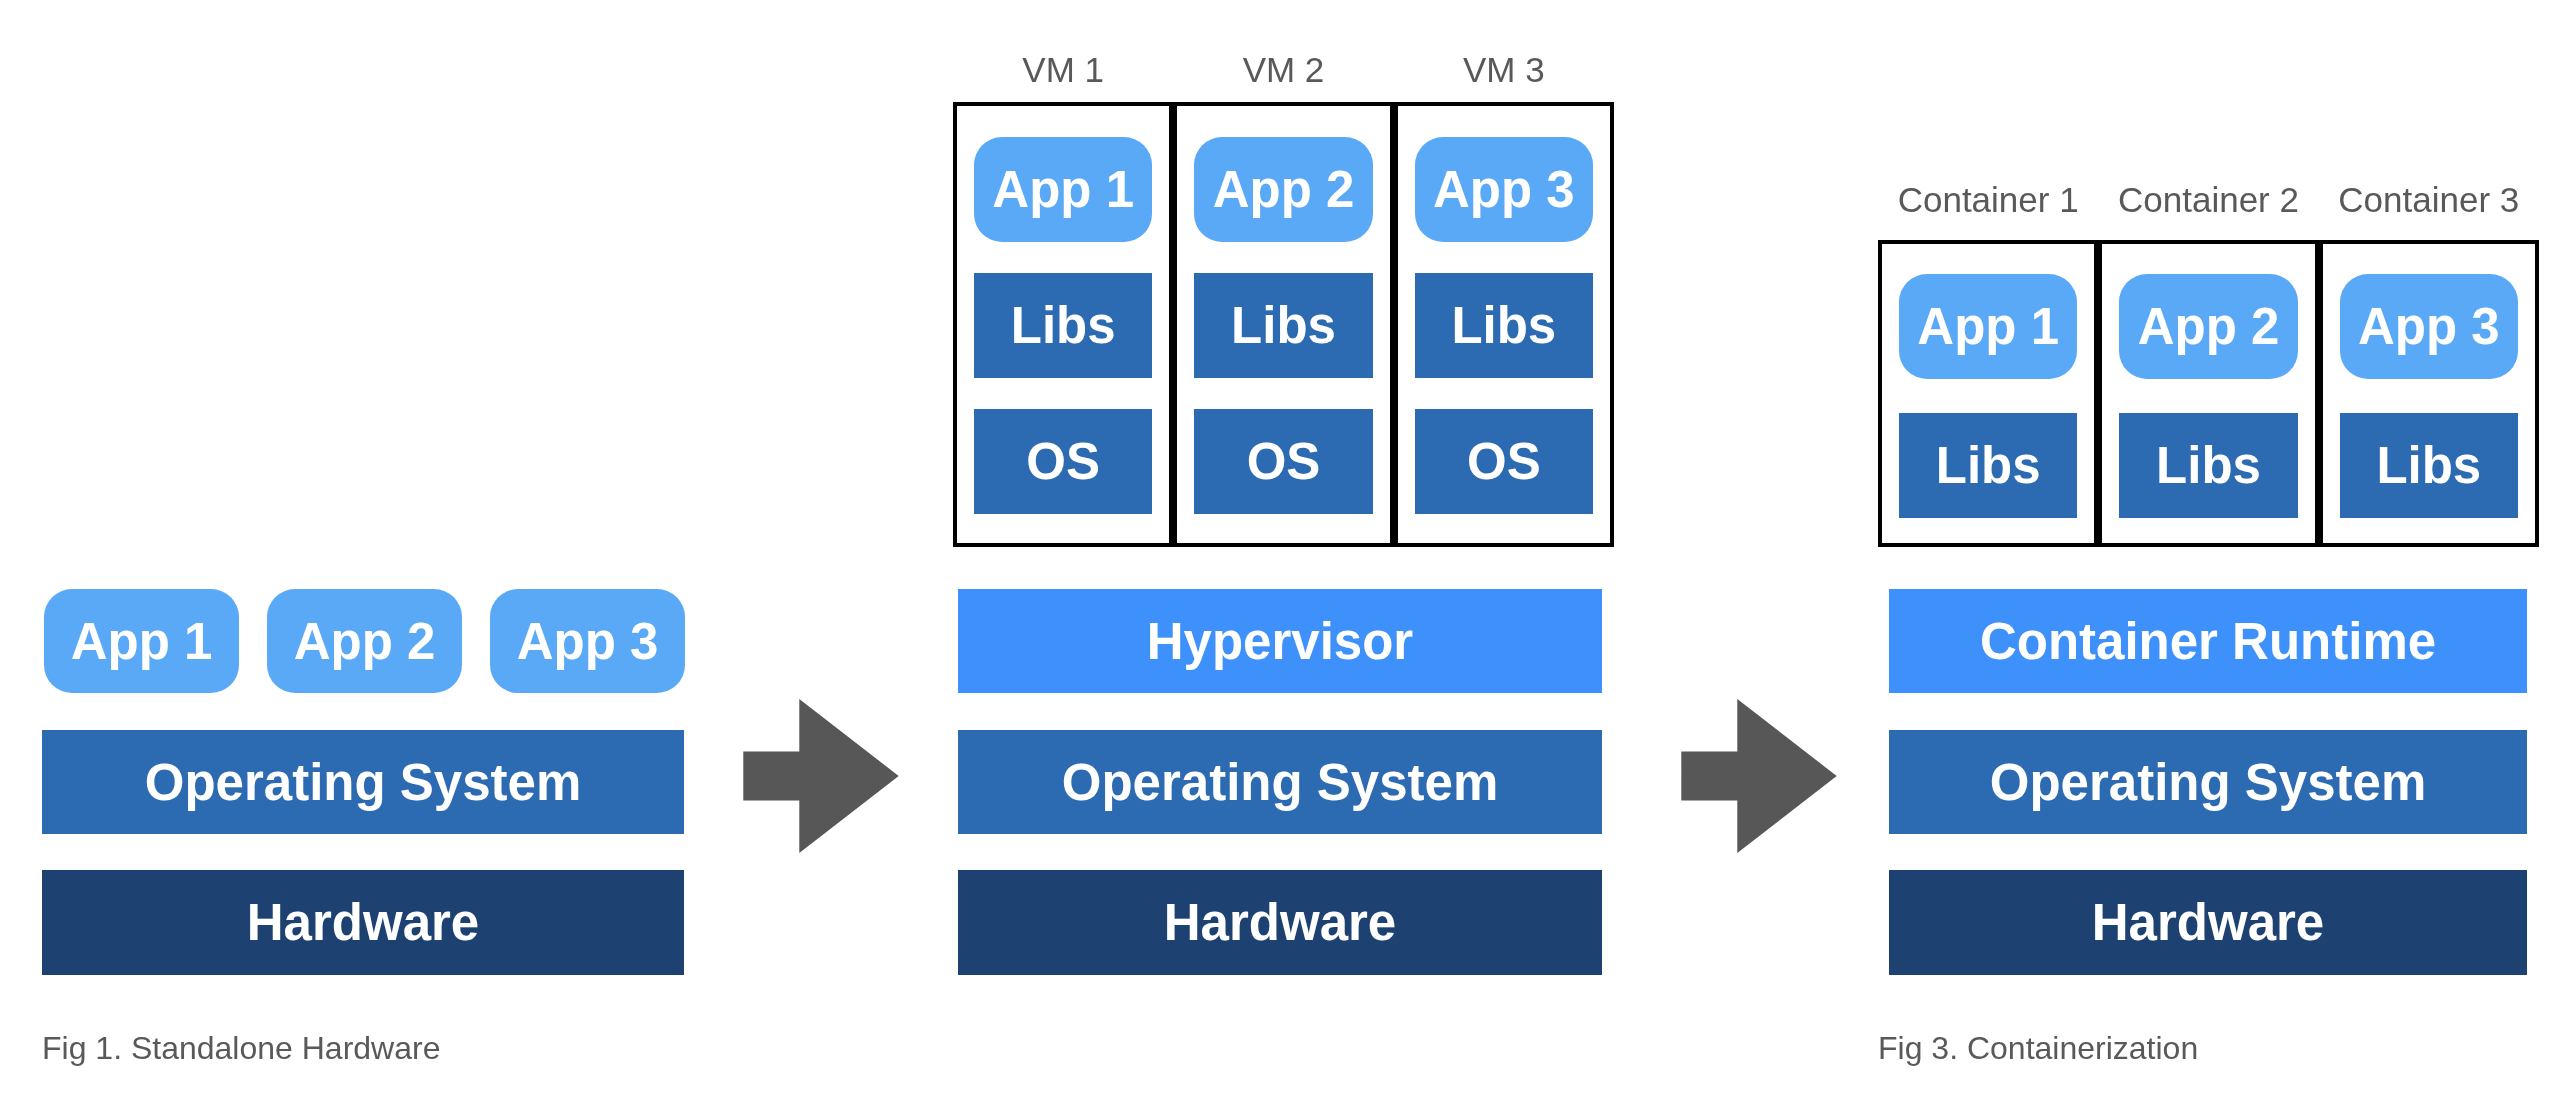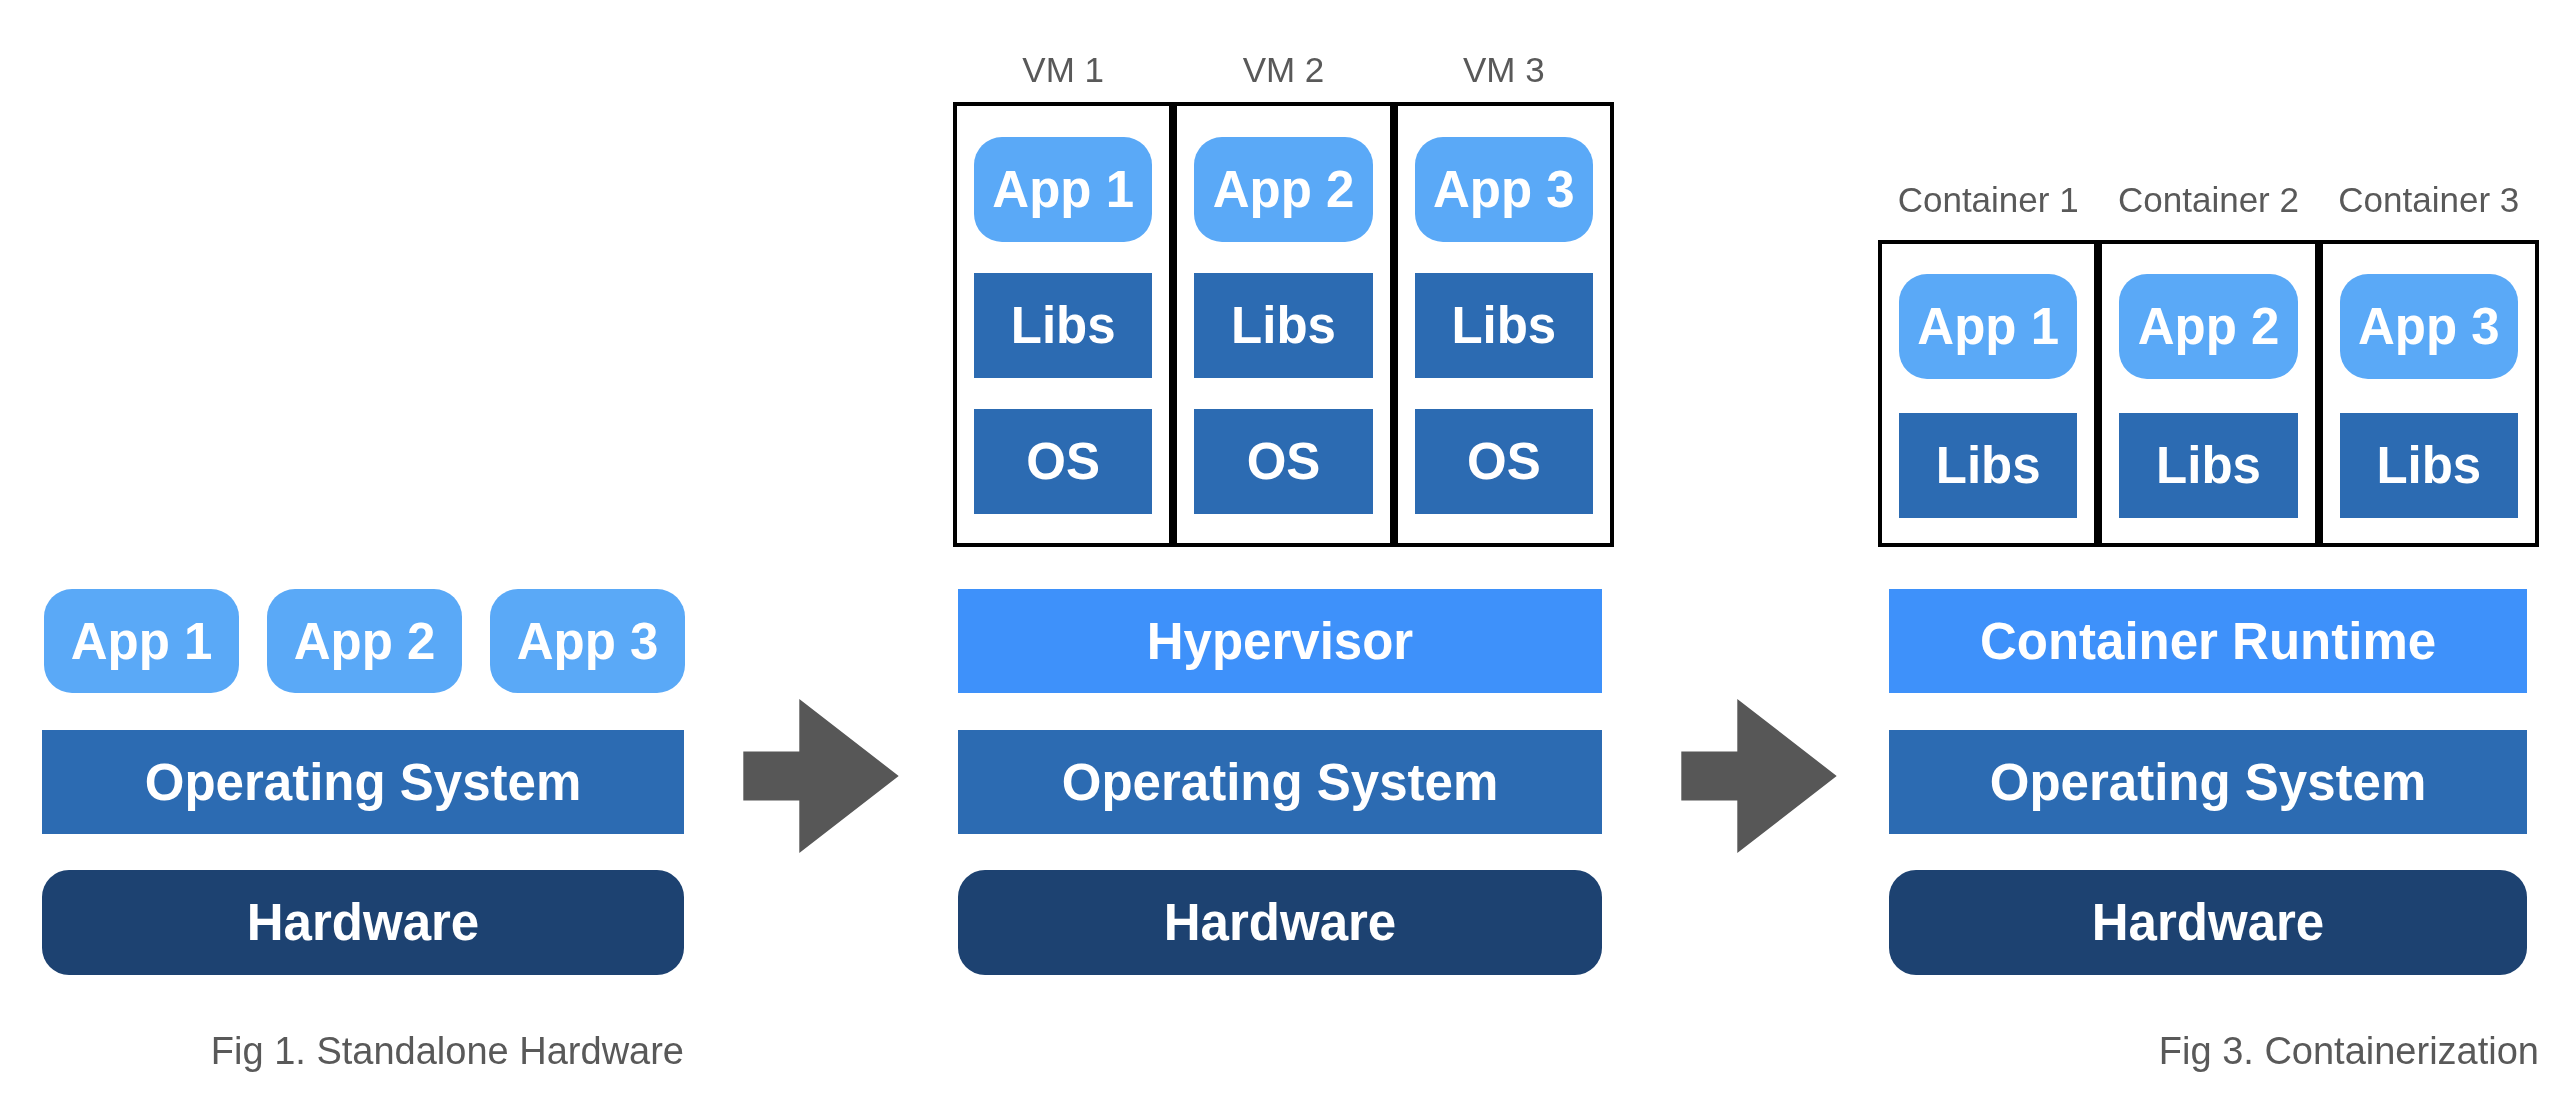--- a/index.html
+++ b/index.html
@@ -24,27 +24,27 @@
     justify-content: center;
     color: #ffffff;
     font-weight: 700;
     font-size: 51px;
     box-sizing: border-box;
     white-space: nowrap;
   }
   .app-blue    { background: var(--app-blue); border-radius: 28px; }
   .mid-blue    { background: var(--mid-blue); }
   .bright-blue { background: var(--bright-blue); }
-  .navy        { background: var(--navy); border-radius: 27px; }
+  .navy        { background: var(--navy); }
 
   
   .caption {
     color: var(--label-gray);
-    font-size: 38px;
-    text-align: right;
+    font-size: 32px;
+    text-align: left;
     white-space: nowrap;
   }
   .top-label-row {
     display: flex;
   }
   .top-label {
     flex: 1;
     color: var(--label-gray);
     font-size: 35px;
     text-align: center;

